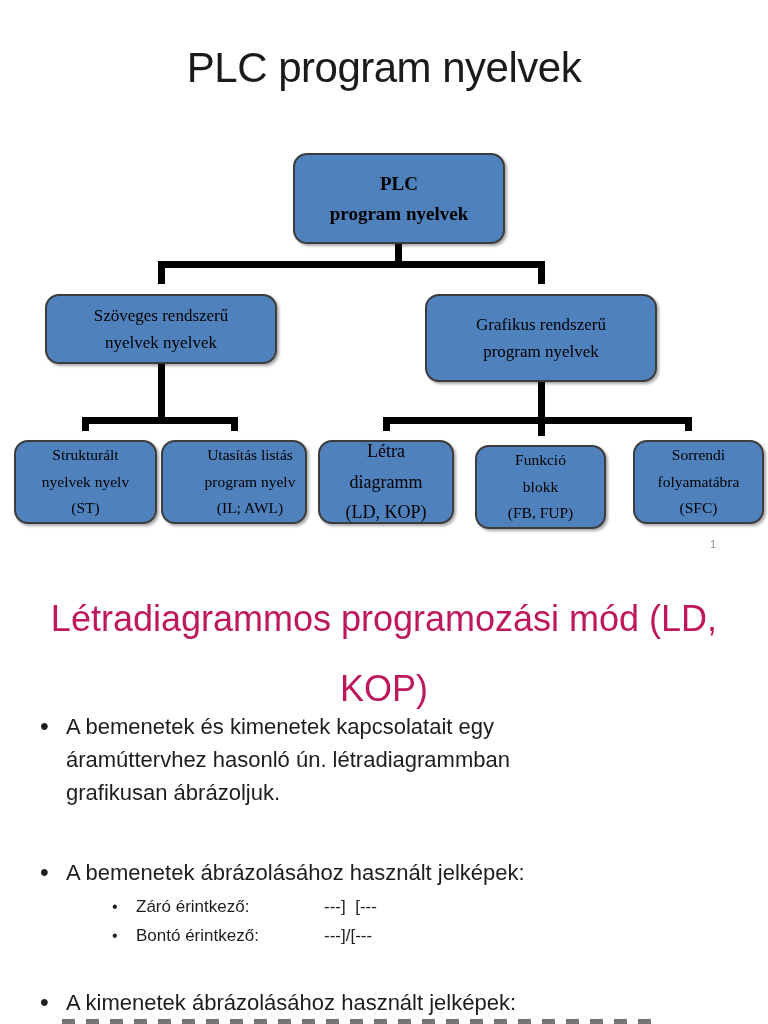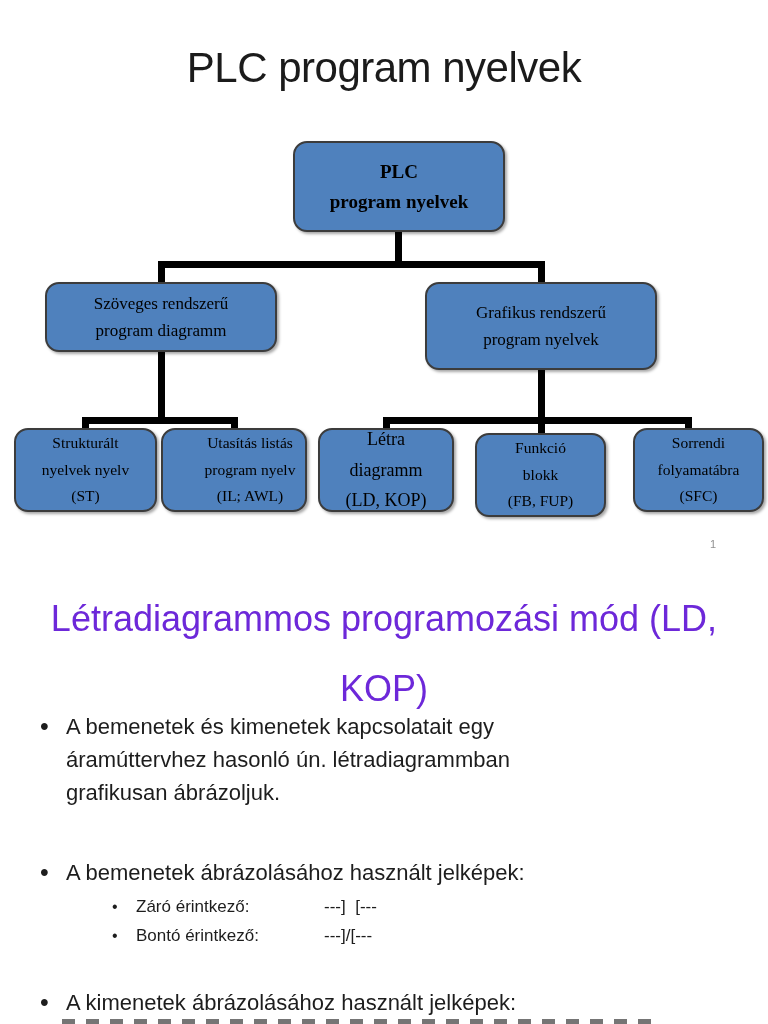--- a/index.html
+++ b/index.html
@@ -9,21 +9,21 @@
   }
   
   .s1-title{
     position:absolute;top:44px;left:0;width:768px;text-align:center;
     font-size:42px;font-weight:400;color:#1b1b1b;letter-spacing:-0.5px;
   }
   .node{
     position:absolute;background:#4f81bd;border:2px solid #3c3c3c;border-radius:14px;
     box-shadow:2px 2px 3px rgba(0,0,0,0.35);
     display:flex;align-items:center;justify-content:center;text-align:center;
-    font-family:"Liberation Serif",serif;color:#000;white-space:pre-line;box-sizing:border-box;
+    font-family:"Liberation Serif",serif;color:#000;white-space:pre-line;box-sizing:border-box;margin-top:12px;
   }
   .node-root{left:293px;top:141px;width:212px;height:91px;font-size:19px;font-weight:700;line-height:1.55;}
   .node-b0{left:45px;top:282px;width:232px;height:70px;font-size:17px;line-height:1.6;}
   .node-b1{left:425px;top:282px;width:232px;height:88px;font-size:17px;line-height:1.6;}
   .node-l0{left:14px;top:428px;width:143px;height:84px;font-size:15.5px;line-height:1.7;}
   .node-l1{left:161px;top:428px;width:146px;height:84px;font-size:15.5px;line-height:1.7;padding-left:32px;}
   .node-l2{left:318px;top:428px;width:136px;height:84px;font-size:18px;line-height:1.7;}
   .node-l3{left:475px;top:433px;width:131px;height:84px;font-size:15.5px;line-height:1.7;text-align:center;}
   .node-l4{left:633px;top:428px;width:131px;height:84px;font-size:15.5px;line-height:1.7;}
   .conn{position:absolute;background:#000;}
@@ -34,21 +34,21 @@
   .c-left-v {left:158px;top:350px;width:7px;height:72px;}
   .c-left-h {left:82px;top:417px;width:156px;height:7px;}
   .c-left-vl{left:82px;top:417px;width:7px;height:14px;}
   .c-left-vr{left:231px;top:417px;width:7px;height:14px;}
   .c-right-v{left:538px;top:350px;width:7px;height:86px;}
   .c-right-h{left:383px;top:417px;width:309px;height:7px;}
   .c-right-vl{left:383px;top:417px;width:7px;height:14px;}
   .c-right-vr{left:685px;top:417px;width:7px;height:14px;}
   .page-num{position:absolute;left:710px;top:538px;font-size:11px;color:#919191;}
   
-  .s2-title{position:absolute;left:0;width:768px;text-align:center;font-size:36px;color:#6d28d9;}
+  .s2-title{position:absolute;left:0;width:768px;text-align:center;font-size:36px;color:#be185d;}
   .s2-title.l1{top:598px;}
   .s2-title.l2{top:644px;margin-top:24px;}
   .bullet-row{position:absolute;left:40px;display:flex;color:#1d1d1d;}
   .bullet-glyph{width:26px;font-size:25px;line-height:33px;flex:0 0 26px;}
   .bullet-text{font-size:22px;line-height:33px;white-space:pre-line;}
   .b1{top:710px;}
   .b2{top:856px;}
   .b3{top:986px;}
   .sub-row{position:absolute;left:112px;display:flex;color:#1d1d1d;}
   .sub1{top:896px;}
@@ -80,21 +80,21 @@
     <div class="conn c-left-vl"></div>
     <div class="conn c-left-vr"></div>
     <div class="conn c-right-v"></div>
     <div class="conn c-right-h"></div>
     <div class="conn c-right-vl"></div>
     <div class="conn c-right-vr"></div>
 
     <div class="node node-root">PLC
 program nyelvek</div>
     <div class="node node-b0">Szöveges rendszerű
-program diagramm</div>
+nyelvek nyelvek</div>
     <div class="node node-b1">Grafikus rendszerű
 program nyelvek</div>
     <div class="node node-l0">Strukturált
 nyelvek nyelv
 (ST)</div>
     <div class="node node-l1">Utasítás listás
 program nyelv
 (IL; AWL)</div>
     <div class="node node-l2">Létra
 diagramm

